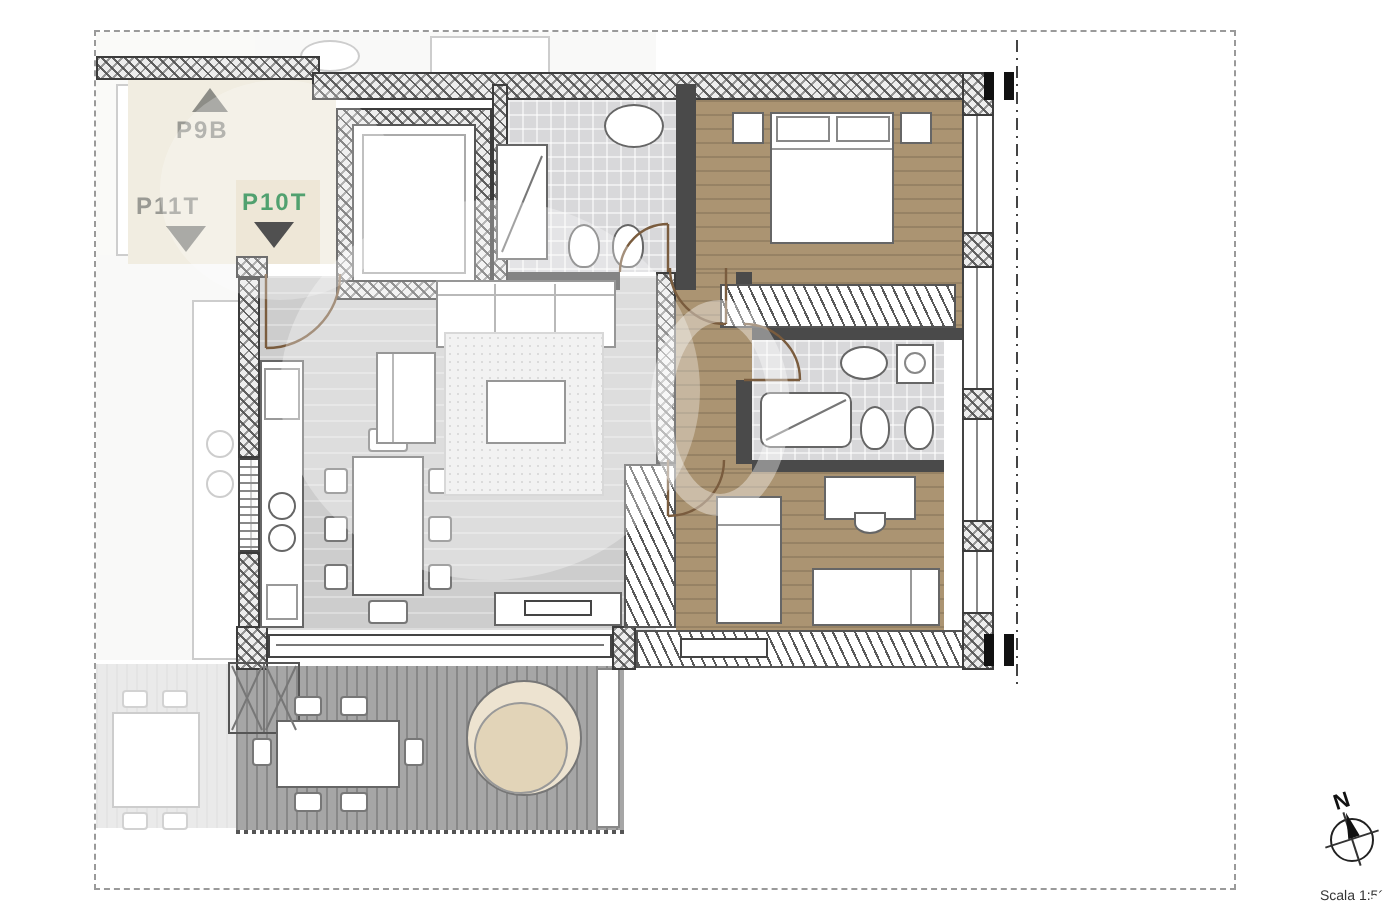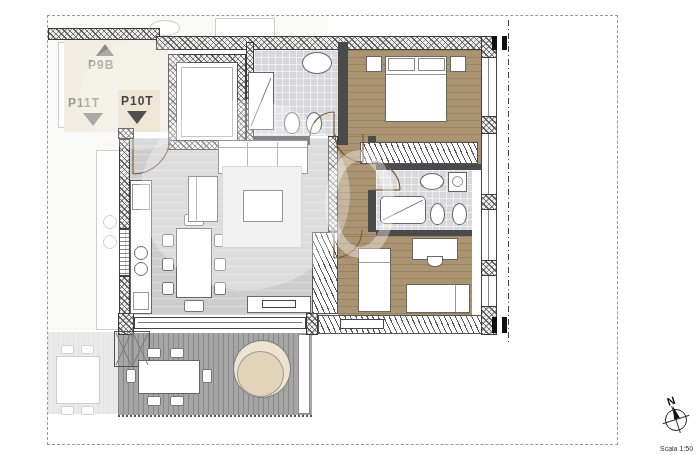--- a/index.html
+++ b/index.html
@@ -1,17 +1,17 @@
 <!DOCTYPE html>
 <html style="--wood-floor: #ab9472; --living-floor: #cdcdcd; --tile-floor: #d8d8da; --deck-floor: #a6a6a6; --landing-floor: #f1ede1; --entry-highlight: #e8dfca; --wall-dark: #3c3c3c; --door-arc: #7a5c3e; --tree-fill: #ede3d0;"><head>
 <meta charset="utf-8">
 <style>
   html,body{margin:0;padding:0;background:#fff;}
   #stage{position:relative;width:700px;height:455px;background:#fff;overflow:hidden;
-         font-family:"Liberation Sans","DejaVu Sans",sans-serif;}
+         font-family:"Liberation Sans","DejaVu Sans",sans-serif;border-radius:32px;}
   .abs{position:absolute;box-sizing:border-box;}
   
   .landing{background-color:var(--landing-floor,#f1ede1);}
   .wood{background-color:var(--wood-floor,#ab9472);
         background-image:repeating-linear-gradient(180deg,rgba(0,0,0,.12) 0 1px,transparent 1px 7px);}
   .tile{background-color:var(--tile-floor,#d8d8da);
         background-image:linear-gradient(rgba(255,255,255,.55) 1px,transparent 1px),
                          linear-gradient(90deg,rgba(255,255,255,.55) 1px,transparent 1px);
         background-size:7px 7px;}
   .living{background-color:var(--living-floor,#cdcdcd);
@@ -76,21 +76,21 @@
 
   <div class="abs landing" style="left:64px;top:40px;width:104px;height:92px;"></div>
   <div class="abs" style="left:118px;top:90px;width:42px;height:42px;background:var(--entry-highlight,#e8dfca);"></div>
 
   <div class="abs tri-up" style="left:96px;top:44px;"></div>
   <div class="abs lbl" style="left:88px;top:58px;">P9B</div>
 
   <div class="abs lbl" style="left:68px;top:96px;">P11T</div>
   <div class="abs tri-down" style="left:83px;top:113px;"></div>
 
-  <div class="abs lbl" style="left:121px;top:94px;color:#000000;">P10T</div>
+  <div class="abs lbl" style="left:121px;top:94px;color:#15803d;">P10T</div>
   <div class="abs tri-down black" style="left:127px;top:111px;"></div>
 
   <div class="abs living" style="left:130px;top:138px;width:198px;height:177px;"></div>
   <div class="abs wood" style="left:348px;top:50px;width:133px;height:114px;"></div>
   <div class="abs wood" style="left:338px;top:136px;width:38px;height:100px;"></div>
   <div class="abs tile" style="left:254px;top:50px;width:84px;height:86px;"></div>
   <div class="abs tile" style="left:376px;top:170px;width:96px;height:60px;"></div>
   <div class="abs wood" style="left:338px;top:236px;width:134px;height:79px;"></div>
   <div class="abs deck" style="left:118px;top:333px;width:194px;height:82px;"></div>
   <div class="abs" style="left:118px;top:414px;width:194px;height:3px;border-bottom:2px dotted #555;"></div>

